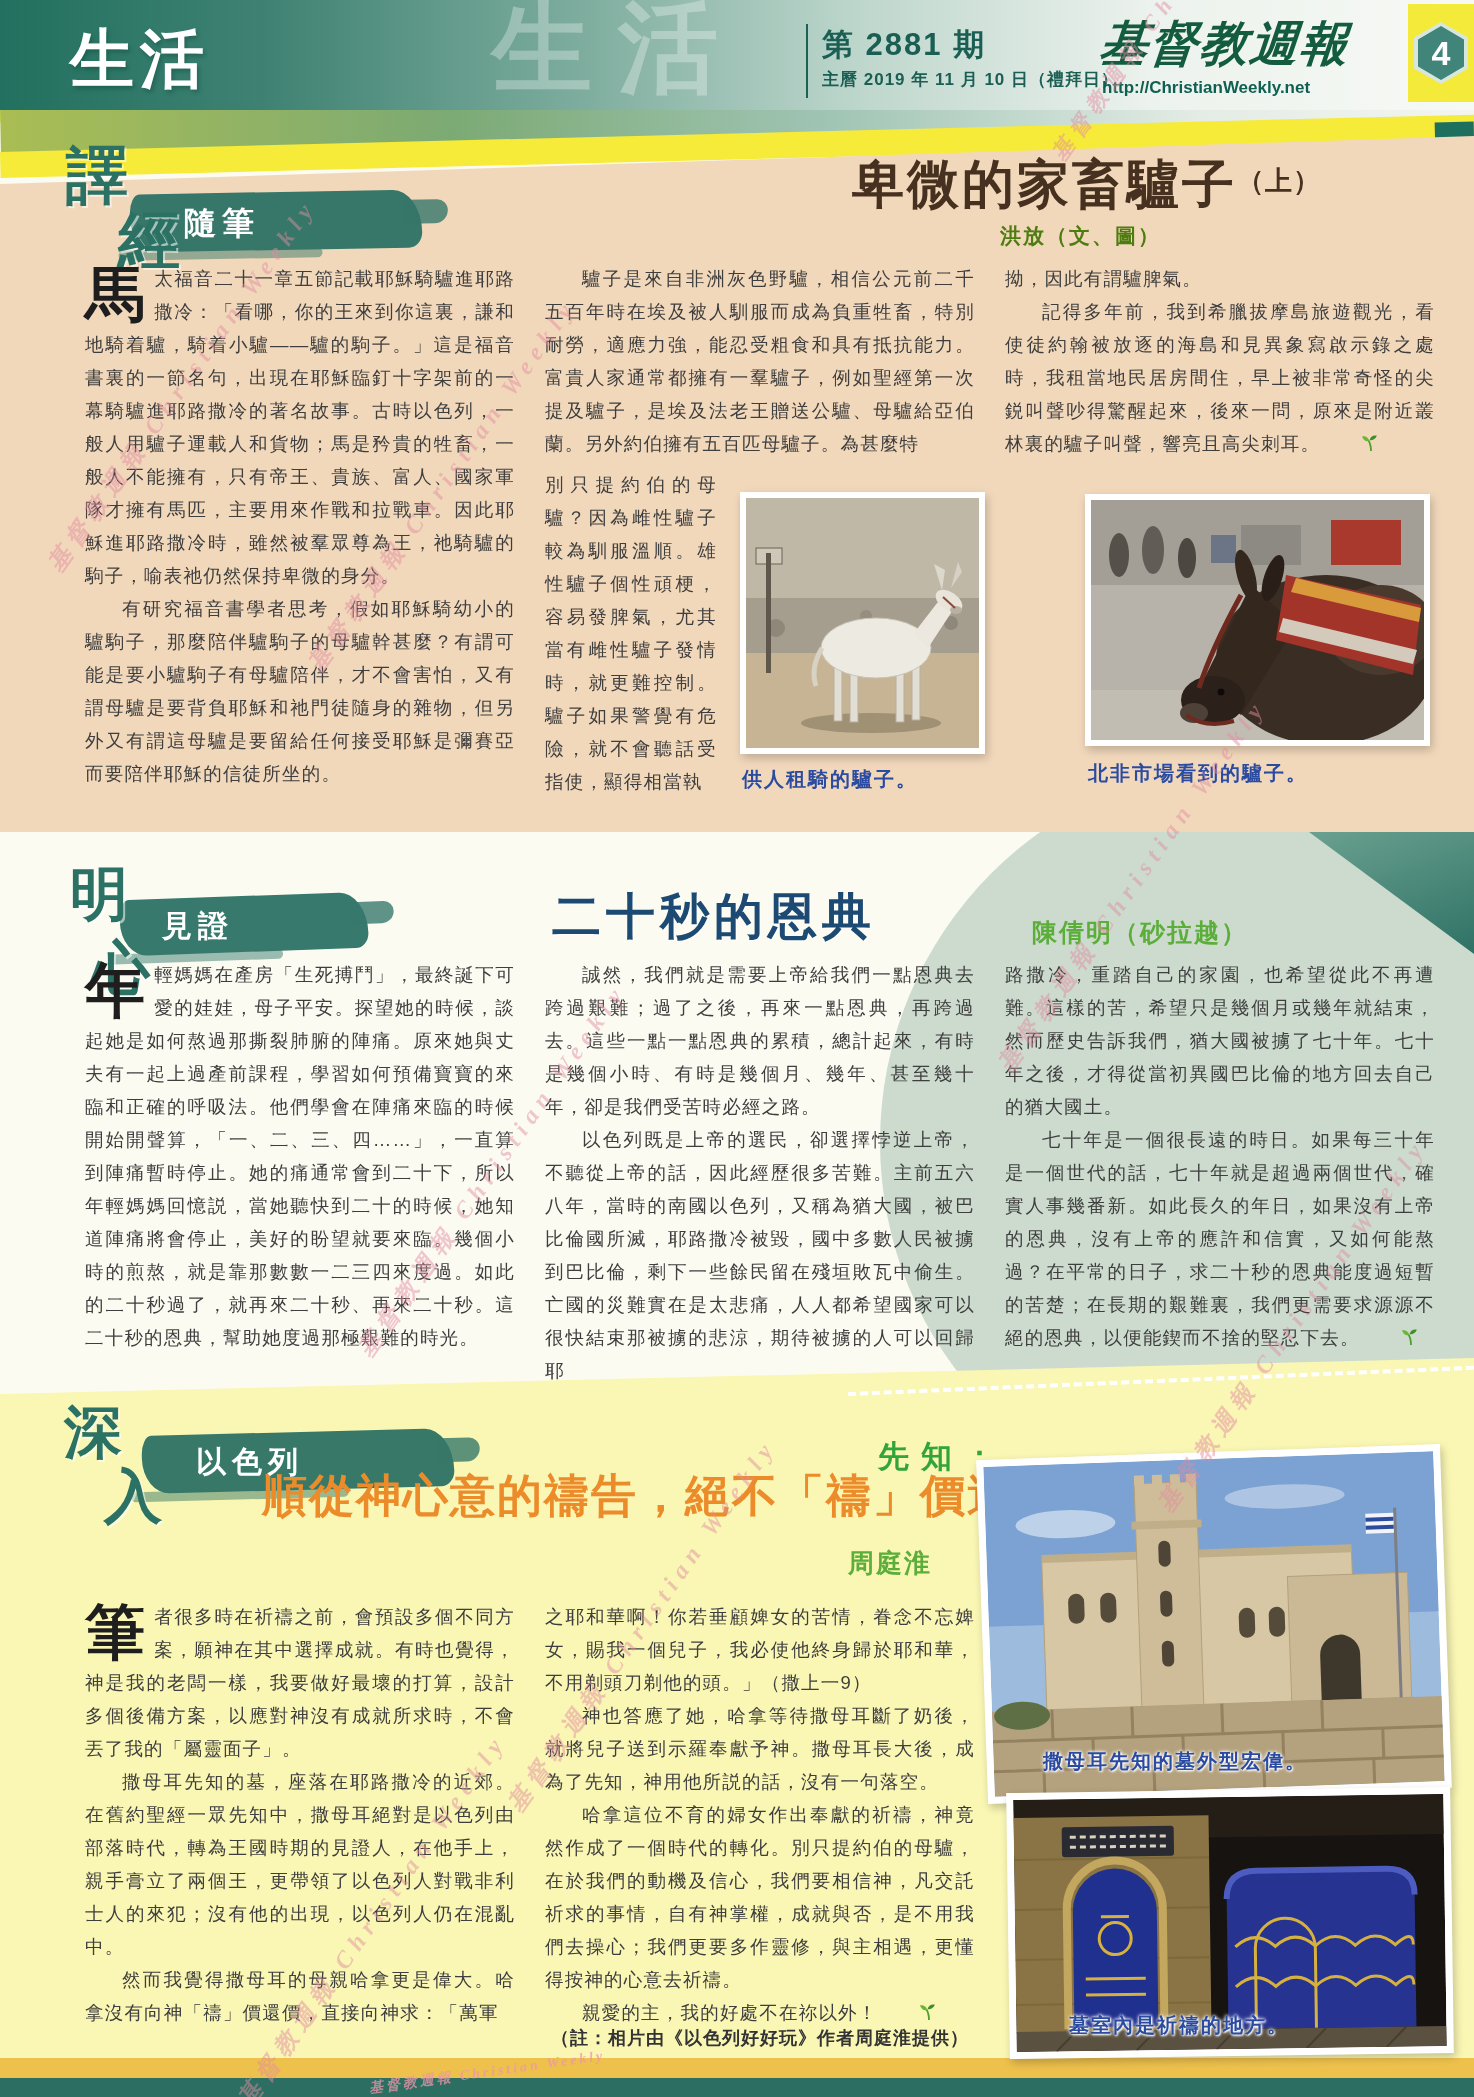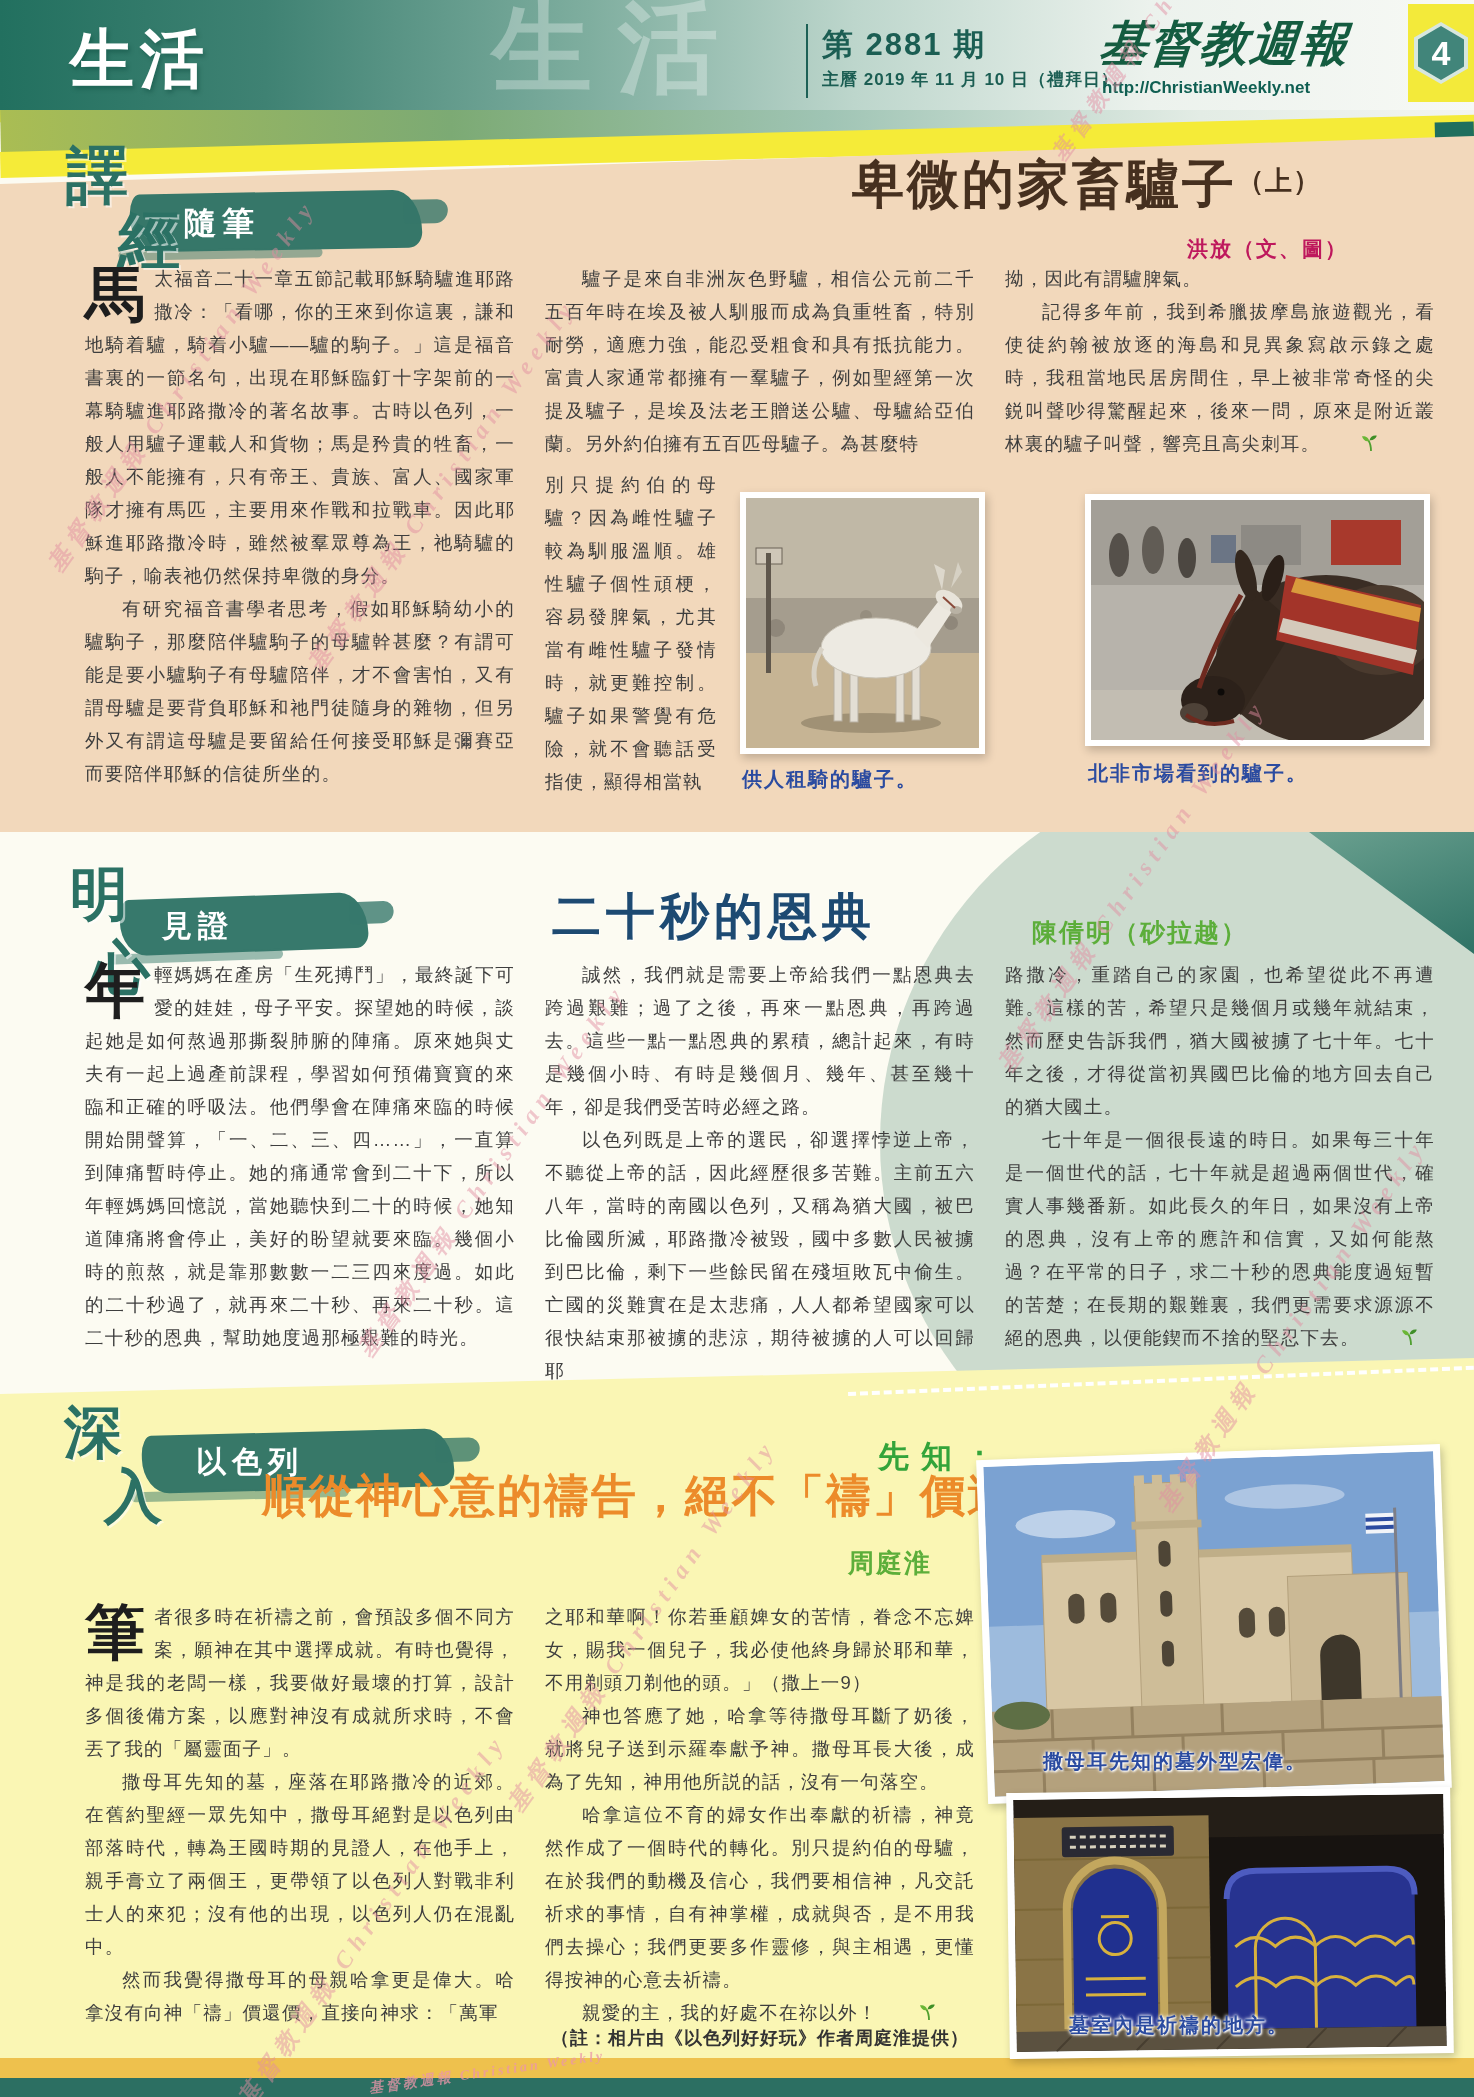--- a/index.html
+++ b/index.html
@@ -59,22 +59,22 @@
   .brush:before{content:"";position:absolute;right:-26px;top:18%;width:44px;height:40%;
                 background:inherit;border-radius:4px 18px 22px 6px;opacity:.8;}
   .brush:after{content:"";position:absolute;left:-12px;bottom:-8px;width:70%;height:10px;
                background:inherit;border-radius:10px;opacity:.5;}
   .brushlabel{position:absolute;color:#fff;font-weight:700;z-index:5;letter-spacing:6px;}
 
   
   .a1-title{position:absolute;left:852px;top:150px;font-size:52px;font-weight:700;color:#46301f;
             letter-spacing:3px;z-index:4;white-space:nowrap;}
   .a1-title .suffix{font-size:27px;vertical-align:12px;letter-spacing:1px;}
-  .a1-byline{position:absolute;left:1000px;top:222px;width:348px;text-align:right;font-size:21px;
-             font-weight:700;color:#be185d;letter-spacing:2px;z-index:4;margin-top:13px;}
+  .a1-byline{position:absolute;left:1000px;top:222px;width:348px;font-size:21px;
+             font-weight:700;color:#4d7c0f;letter-spacing:2px;z-index:4;}
   .a2-title{position:absolute;left:552px;top:884px;font-size:49px;font-weight:700;color:#1d4a72;
             letter-spacing:5px;z-index:4;white-space:nowrap;text-shadow:1px 1px 0 #fff;}
   .a2-byline{position:absolute;left:1032px;top:916px;font-size:25px;font-weight:700;color:#5cae3a;
              letter-spacing:2px;z-index:4;white-space:nowrap;}
   .a3-kicker{position:absolute;left:878px;top:1436px;font-size:31px;font-weight:700;color:#33a43a;
              font-family:"Liberation Serif",serif;letter-spacing:12px;z-index:4;white-space:nowrap;}
   .a3-title{position:absolute;left:262px;top:1466px;font-size:45px;font-weight:700;color:#ec8b2a;
             letter-spacing:2px;z-index:4;white-space:nowrap;}
   .a3-byline{position:absolute;left:848px;top:1546px;font-size:26px;font-weight:700;color:#5cae3a;
              letter-spacing:2px;z-index:4;white-space:nowrap;}

